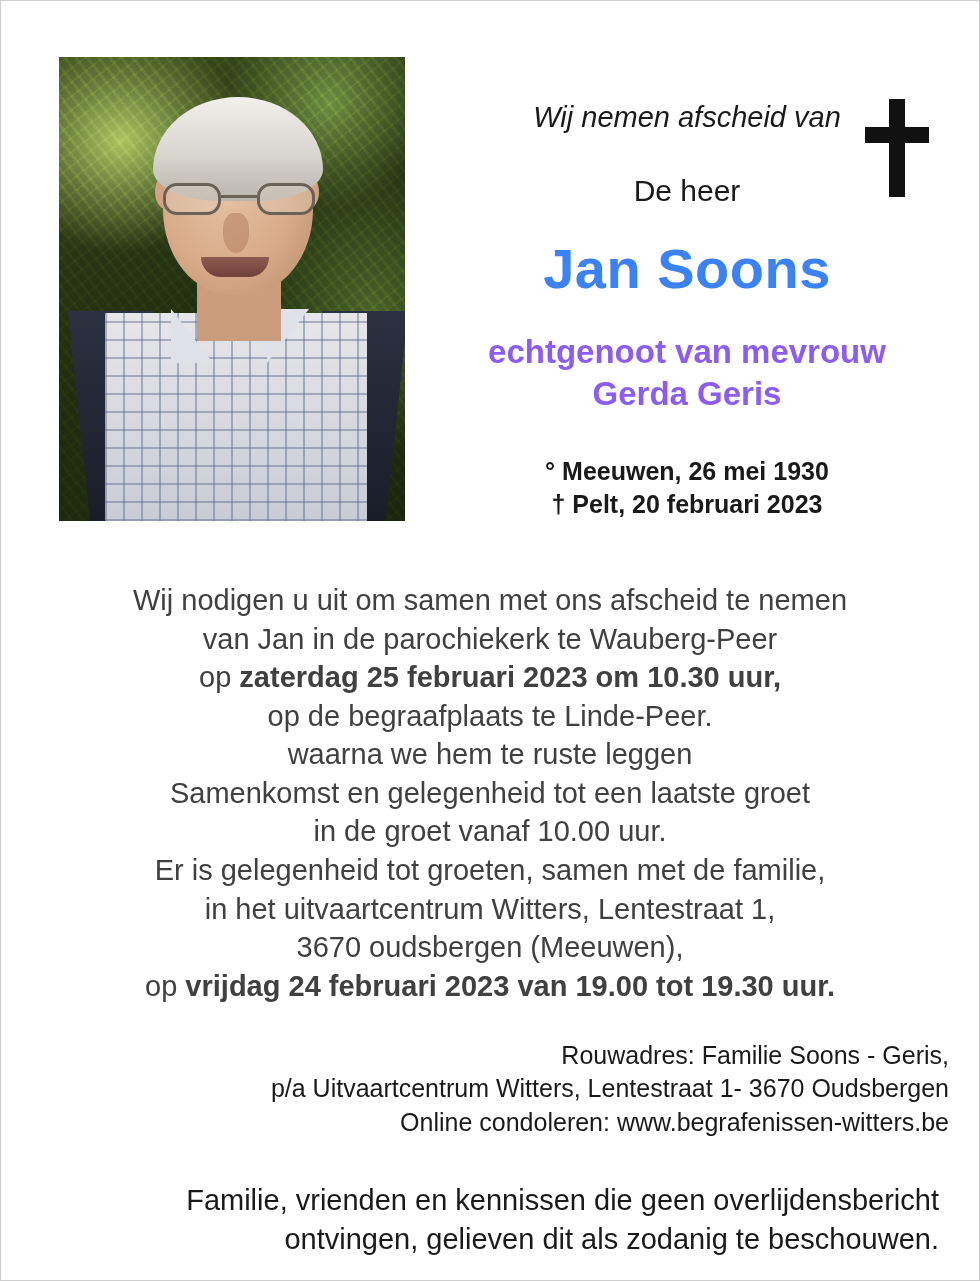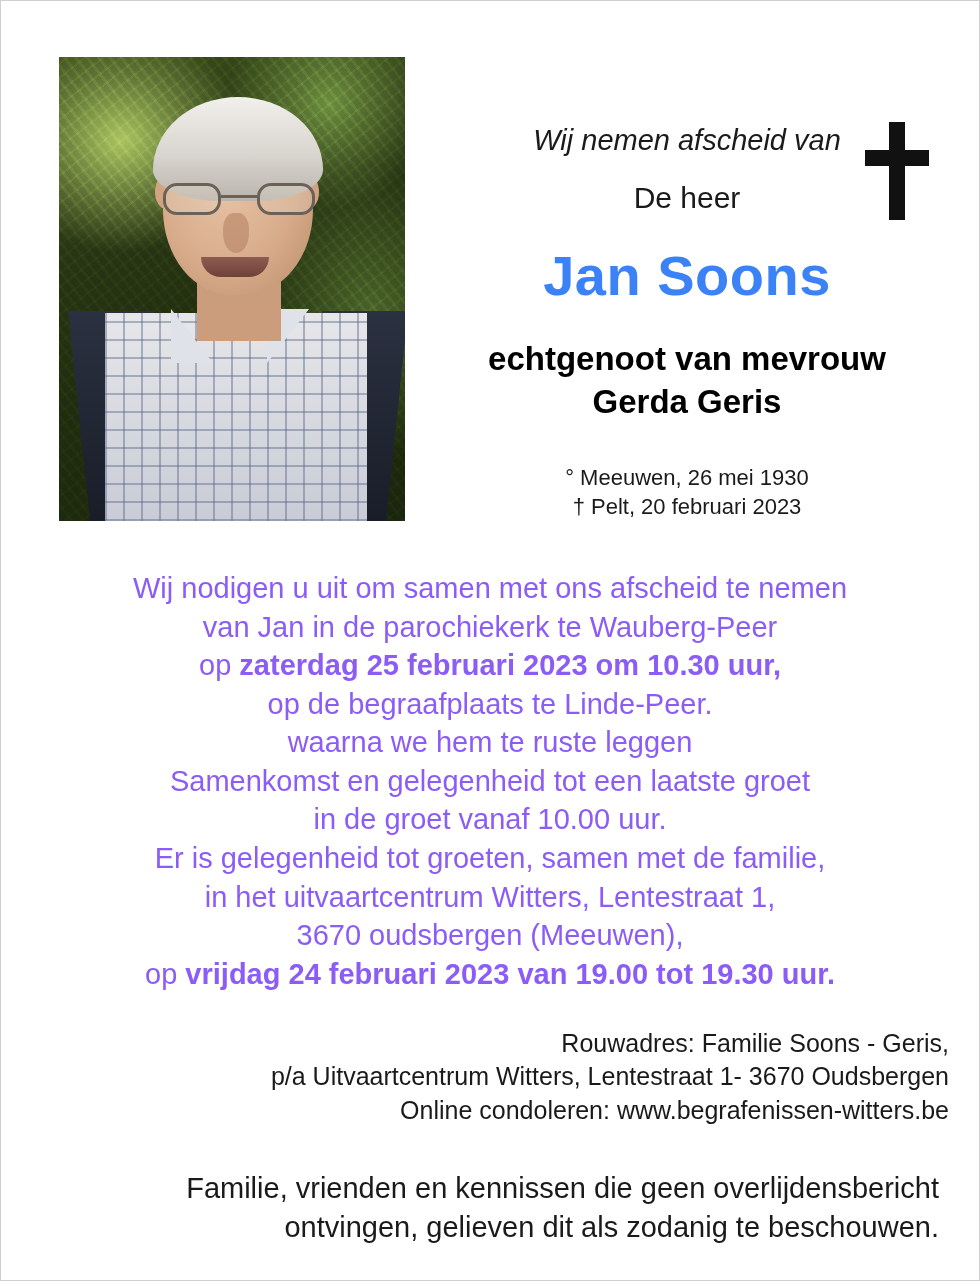--- a/index.html
+++ b/index.html
@@ -201,48 +201,49 @@
   }
   .line-afscheid {
     font-style: italic;
     font-size: 29px;
     color: #1a1a1a;
     margin: 10px 0 0 0;
   }
   .line-deheer {
     font-size: 30px;
     color: #1a1a1a;
-    margin-top: 24px;
+    margin-top: 40px;
   }
   .name {
     font-size: 56px;
     font-weight: bold;
     color: #3b82f6;
     margin-top: 28px;
     letter-spacing: 0.5px;
   }
   .spouse {
     font-size: 33px;
     font-weight: bold;
-    color: #000000;
+    color: #8b5cf6;
     margin-top: 30px;
     line-height: 1.28;
   }
   .dates {
-    font-size: 22px;
+    font-size: 25px;
     color: #1a1a1a;
     margin-top: 40px;
     line-height: 1.32;
+    font-weight: bold;
   }
   .body-text {
     text-align: center;
     font-size: 29px;
-    color: #8b5cf6;
+    color: #404040;
     line-height: 1.33;
-    margin-top: 48px;
+    margin-top: 60px;
     padding: 0 40px;
   }
   .body-text b { font-weight: bold; }
   .address-block {
     text-align: right;
     font-size: 25px;
     color: #1a1a1a;
     line-height: 1.33;
     margin-top: 34px;
     padding: 0 30px;

